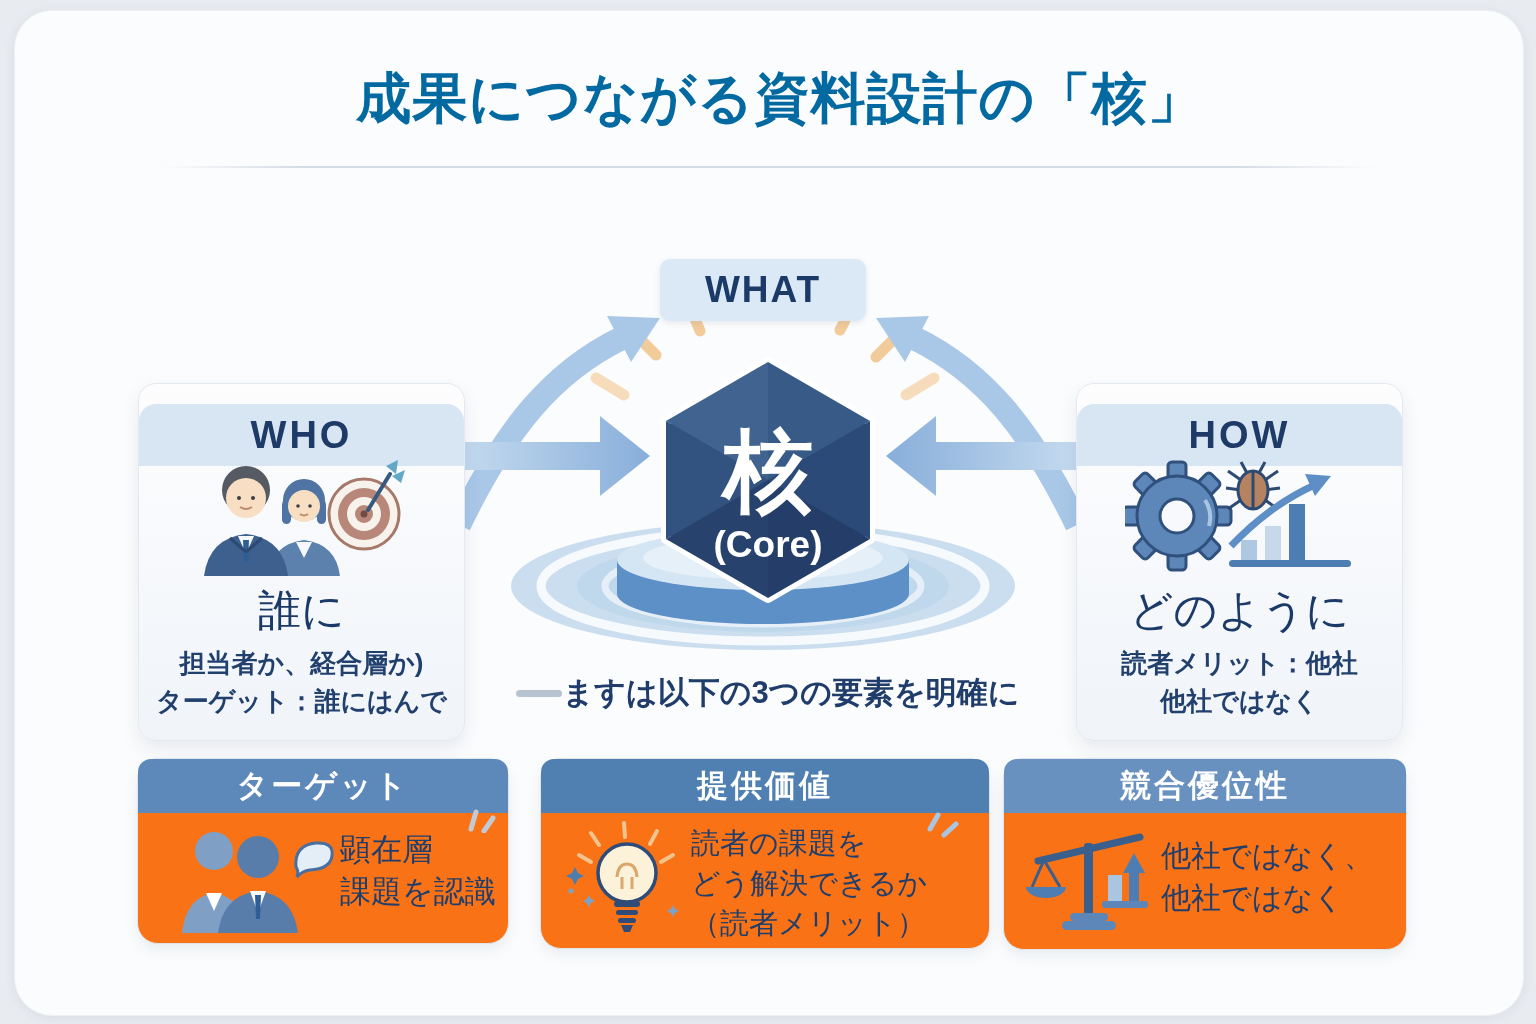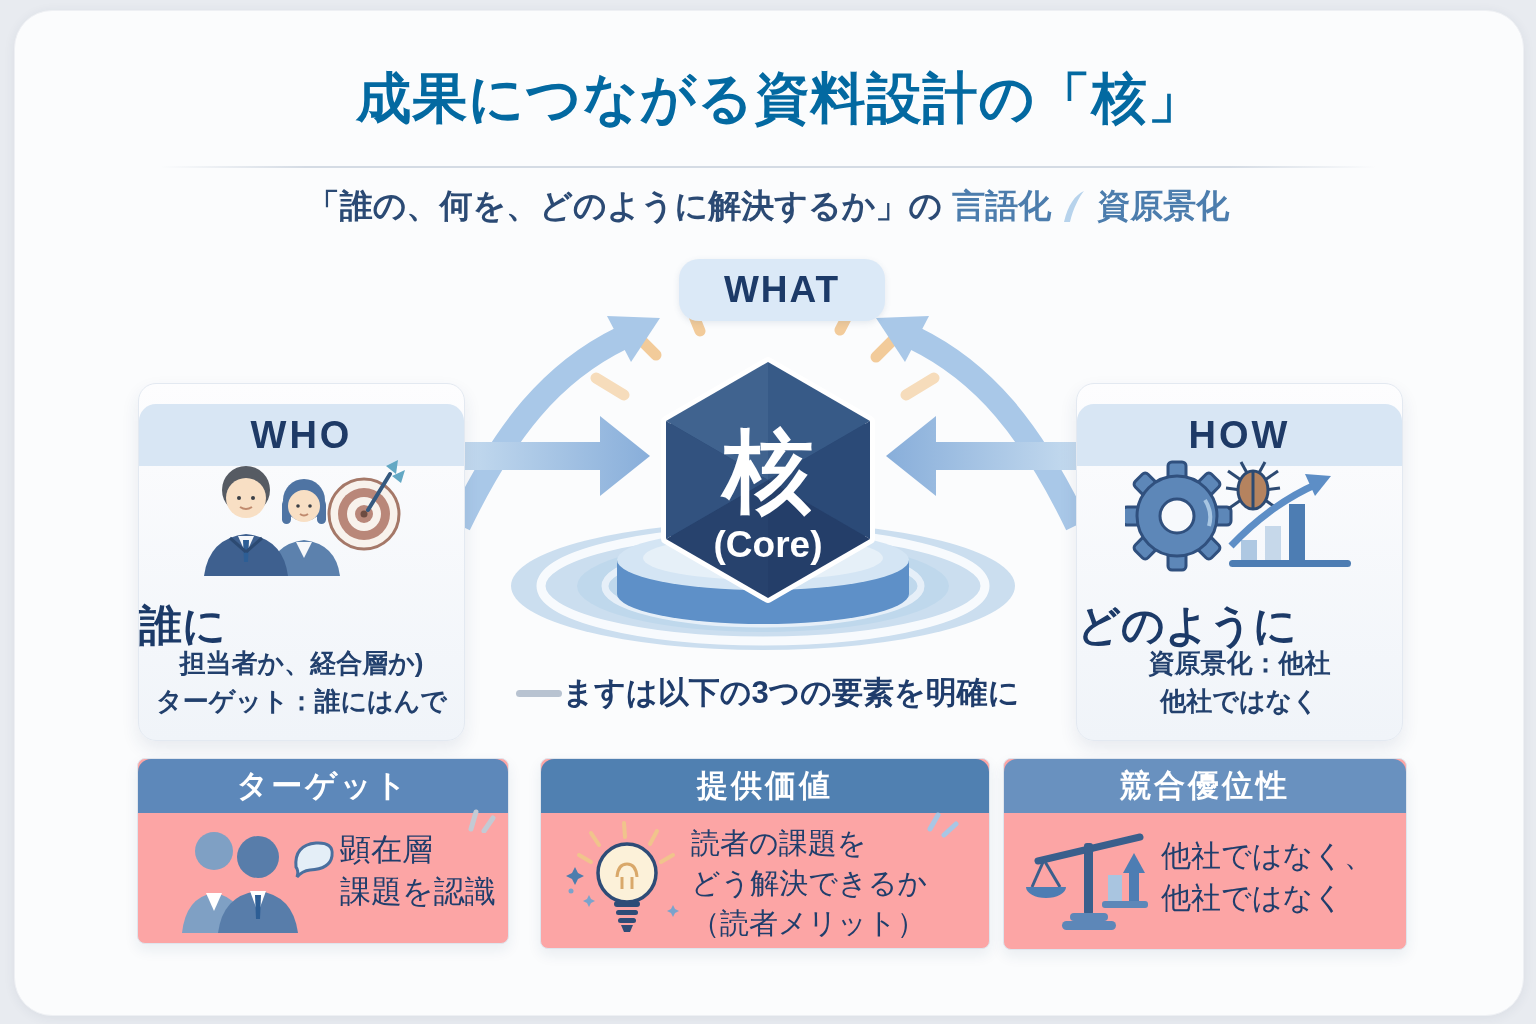--- a/index.html
+++ b/index.html
@@ -9,40 +9,40 @@
         border-radius:38px;border:1px solid #eef0f4;box-shadow:0 2px 12px rgba(40,60,90,.07);}
   .title{position:absolute;left:0;top:62px;width:100%;text-align:center;font-size:55px;
          font-weight:800;color:#0369a1;letter-spacing:1px;z-index:3;margin-left:12px;}
   .divider{position:absolute;left:160px;top:166px;width:1216px;height:2px;z-index:3;
            background:linear-gradient(90deg,rgba(215,221,230,0),#d4dbe4 12%,#d4dbe4 88%,rgba(215,221,230,0));}
   .subtitle{position:absolute;left:0;top:184px;width:100%;display:flex;justify-content:center;
             align-items:center;gap:10px;font-size:33px;font-weight:700;z-index:3;}
   .subtitle .main{color:#2b4a74;}
   .subtitle .accent{color:#4c7dad;}
   .what{position:absolute;left:660px;top:259px;width:206px;height:62px;background:#dbe9f7;
-        border-radius:20px;display:flex;align-items:center;justify-content:center;font-size:37px;
-        font-weight:800;color:#1c3a68;letter-spacing:2px;z-index:3;box-shadow:0 2px 6px rgba(60,90,130,.12);margin-left:19px;}
+        border-radius:10px;display:flex;align-items:center;justify-content:center;font-size:37px;
+        font-weight:800;color:#1c3a68;letter-spacing:2px;z-index:3;box-shadow:0 2px 6px rgba(60,90,130,.12);}
   .scene{position:absolute;left:430px;top:296px;z-index:1;}
   .panel{position:absolute;top:383px;width:325px;height:356px;border-radius:18px;z-index:2;
          background:linear-gradient(#fdfdfe,#f0f4f9);border:1px solid #e3e9f1;
          box-shadow:0 8px 18px rgba(30,58,102,.09);}
   .panel .band{height:62px;border-radius:17px 17px 0 0;background:#d8e6f4;display:flex;
                align-items:center;justify-content:center;font-size:38px;font-weight:800;
                color:#1e3a66;letter-spacing:3px;margin-top:20px;}
   #who{left:138px;} #how{left:1076px;}
   .panel .picon{position:absolute;left:50%;transform:translateX(-50%);top:70px;}
-  .panel .heading{position:absolute;left:0;top:198px;width:100%;text-align:left;font-size:43px;
-                  font-weight:700;color:#1c3a68;margin-top:15px;}
+  .panel .heading{position:absolute;left:0;top:198px;width:100%;text-align:center;font-size:43px;
+                  font-weight:400;color:#1c3a68;}
   .panel .desc{position:absolute;left:0;top:260px;width:100%;text-align:center;font-size:26px;
                font-weight:700;color:#22406d;line-height:38px;}
   .note{position:absolute;left:0;top:672px;width:100%;display:flex;align-items:center;
         justify-content:center;z-index:3;}
   .note .dash{width:46px;height:7px;border-radius:4px;background:#b8c3d1;}
   .note .text{font-size:31px;font-weight:800;color:#1f3c6b;}
-  .bcard{position:absolute;top:758px;border-radius:8px;background:#fca5a5;border:1px solid #dfe5ed;
+  .bcard{position:absolute;top:758px;border-radius:21px;background:#f97316;border:1px solid #dfe5ed;
          box-shadow:0 6px 14px rgba(30,58,102,.08);z-index:2;}
   .bcard .bband{height:54px;border-radius:13px 13px 0 0;display:flex;align-items:center;
                 justify-content:center;color:#fff;font-size:31px;font-weight:800;letter-spacing:3px;}
   #c1{left:137px;width:370px;height:184px;} #c1 .bband{background:#5d88ba;}
   #c2{left:540px;width:448px;height:189px;} #c2 .bband{background:#5080b1;}
   #c3{left:1003px;width:402px;height:190px;} #c3 .bband{background:#6991bf;}
   .bicon{position:absolute;}
   .btext{position:absolute;font-weight:400;color:#203e6c;}
   #c1 .btext{left:202px;top:70px;font-size:31px;line-height:42px;}
   #c2 .btext{left:150px;top:64px;font-size:29px;line-height:40px;}
@@ -51,28 +51,20 @@
 </style>
 </head>
 <body>
 
 <div class="stage">
   <div class="card"></div>
 
   <div class="title">成果につながる資料設計の「核」</div>
   <div class="divider"></div>
 
-  <div class="subtitle">
-    <span class="main">「誰の、何を、どのように解決するか」の</span>
-    <span class="accent">言語化</span>
-    <svg width="26" height="36" viewBox="0 0 26 36">
-      <path d="M3,33 C7,16 14,6 23,2 C18,8 12,20 9,33 z" fill="#b7d3ec"></path>
-    </svg>
-    <span class="accent">資原景化</span>
-  </div>
 
   <div class="what">WHAT</div>
 
   <svg class="scene" width="680" height="372" viewBox="430 296 680 372">
     <defs>
       <linearGradient id="agL" x1="0" y1="0" x2="1" y2="0">
         <stop offset="0" stop-color="#c5dbef"></stop>
           <stop offset="1" stop-color="#88aeda"></stop>
       </linearGradient>
       <linearGradient id="agR" x1="1" y1="0" x2="0" y2="0">
@@ -203,21 +195,21 @@
 
       <rect x="104" y="106" width="122" height="7" rx="3.5" fill="#4d7db3"></rect>
       <rect x="116" y="86" width="16" height="20" fill="#aec8e2"></rect>
       <rect x="140" y="72" width="16" height="34" fill="#c6d8ea"></rect>
       <rect x="164" y="50" width="16" height="56" fill="#4d7db3"></rect>
       <path d="M106,92 Q146,50 192,30" stroke="#5d8ec6" stroke-width="7" fill="none"></path>
       <polygon points="206,22 180,20 190,42" fill="#5d8ec6"></polygon>
     </svg>
     <div class="heading">どのように</div>
     <div class="desc">
-      <div>資原景化：他社</div>
+      <div>読者メリット：他社</div>
       <div>他社ではなく</div>
     </div>
   </div>
 
   <div class="note">
     <span class="dash"></span>
     <span class="text">ますは以下の3つの要素を明確に</span>
   </div>
 
   <div class="bcard" id="c1">

